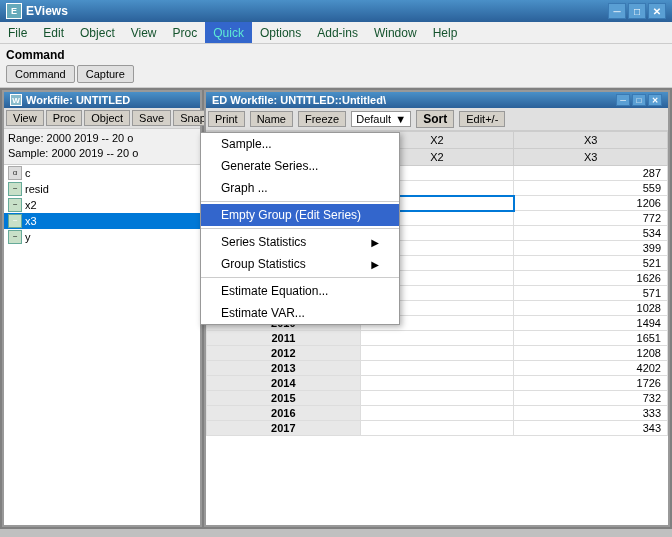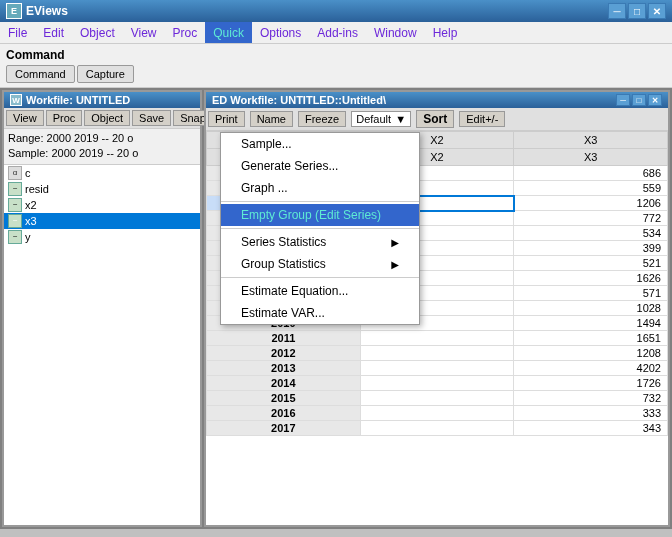--- a/index.html
+++ b/index.html
@@ -59,21 +59,21 @@
       background: #f0f0f0;
       height: 22px;
       display: flex;
       align-items: center;
       border-bottom: 1px solid #ccc;
     }
     .menu-item {
       padding: 3px 8px;
       cursor: pointer;
       font-size: 12px;
-      color: #6d28d9;
+      color: #14532d;
       height: 100%;
       display: flex;
       align-items: center;
     }
     .menu-item:hover, .menu-item.active {
       background: #3366cc;
       color: white;
     }
     .menu-item.active {
       background: #3366cc;
@@ -318,37 +318,36 @@
       height: 100%;
       z-index: 100;
     }
     .dropdown-menu {
       position: absolute;
       background: white;
       border: 1px solid #999;
       box-shadow: 2px 2px 6px rgba(0,0,0,0.3);
       min-width: 200px;
       z-index: 200;
-      margin-left: 20px;
     }
     .dropdown-menu-item {
       padding: 4px 20px;
       font-size: 12px;
       cursor: pointer;
       display: flex;
       align-items: center;
       justify-content: space-between;
     }
     .dropdown-menu-item:hover, .dropdown-menu-item.highlighted {
       background: #3366cc;
       color: white;
     }
     .dropdown-menu-item.highlighted {
       background: #3366cc;
-      color: #5eead4;
+      color: #ffffff;
     }
     .dropdown-menu-separator {
       border-top: 1px solid #ccc;
       margin: 2px 0;
     }
     .submenu-arrow {
       font-size: 10px;
       margin-left: 10px;
     }
   </style>
@@ -461,21 +460,21 @@
           <tr>
             <th></th>
             <th>X2</th>
             <th>X3</th>
           </tr>
         </thead>
         <tbody id="data-tbody">
         <tr>
               <td>2000</td>
               <td></td>
-              <td>686</td>
+              <td>287</td>
             </tr>
             <tr>
               <td>2001</td>
               <td></td>
               <td>559</td>
             </tr>
             <tr class="editing">
               <td>2002</td>
               <td class="edit-cell"></td>
               <td>1206</td>

